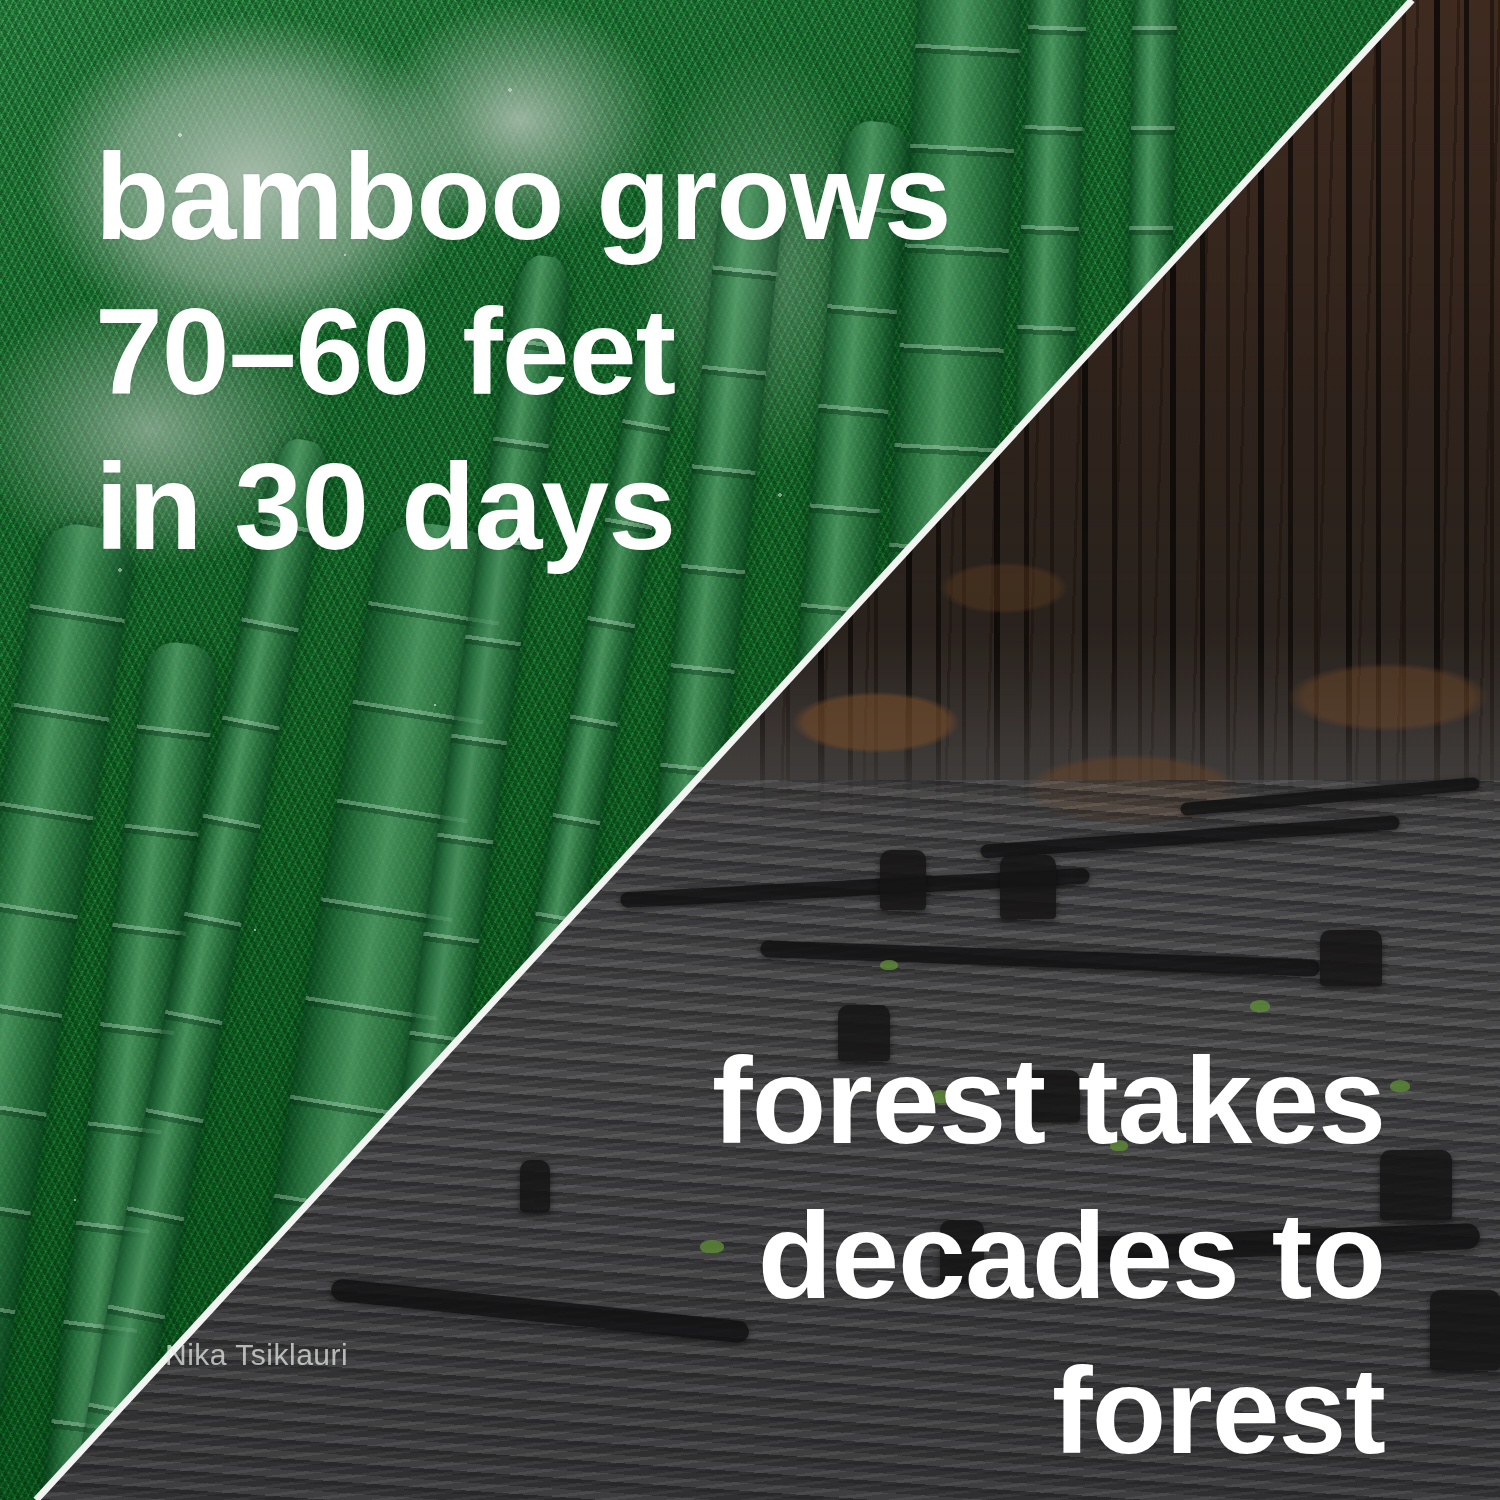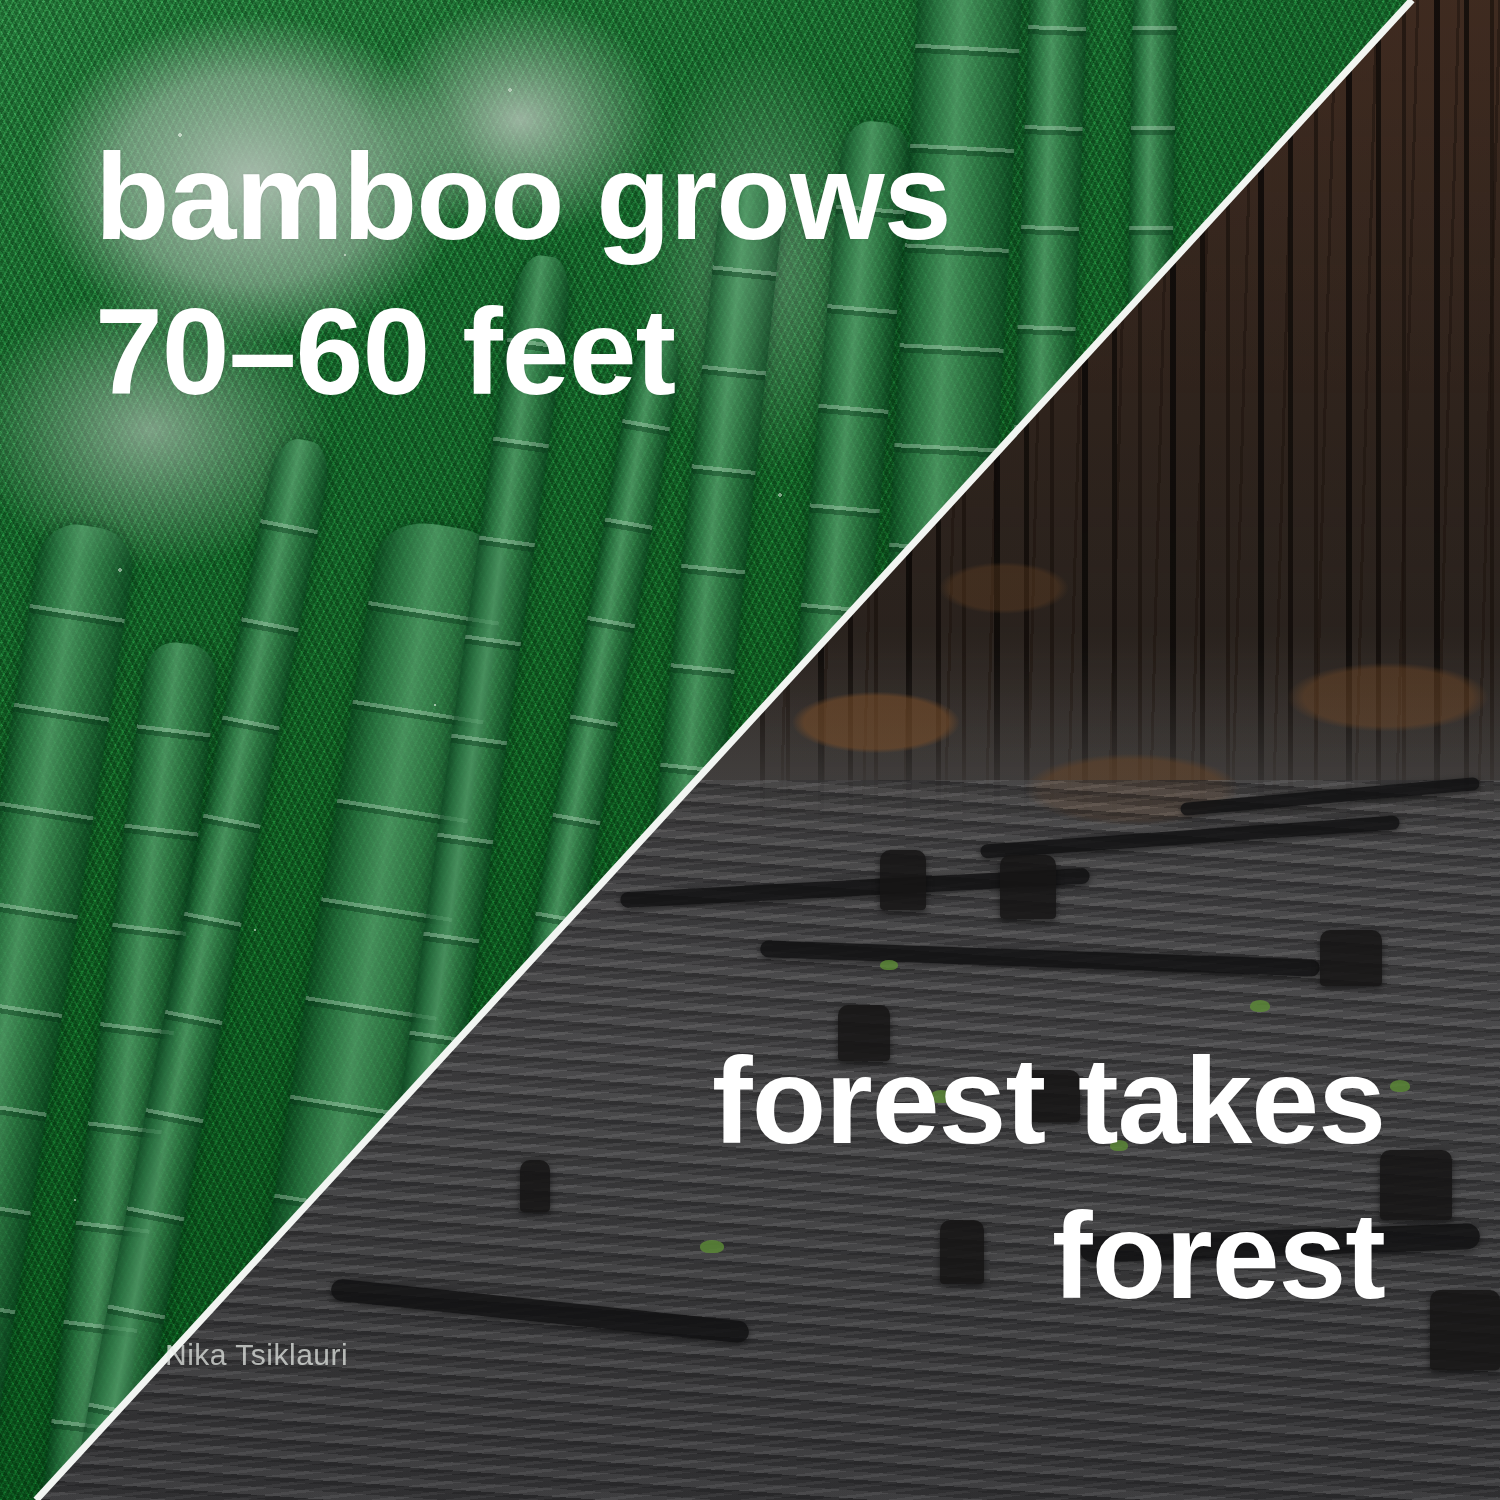--- a/index.html
+++ b/index.html
@@ -187,23 +187,25 @@
     <div class="sprout" style="left:1390px;top:1080px;width:20px;height:12px;"></div>
   </div>
 
   <svg class="divider" viewBox="0 0 1500 1500" width="1500" height="1500">
     <line x1="1412" y1="0" x2="36" y2="1500" stroke="#f2f5f2" stroke-width="7"></line>
   </svg>
 
   <div class="txt" id="headline">
     <div>bamboo grows</div>
     <div>70–60 feet</div>
+    <div>in 30 days</div>
   </div>
 
 
   <div class="txt" id="tagline">
     <div>forest takes</div>
+    <div>decades to</div>
     <div>forest</div>
   </div>
 
   <div id="credit">Nika Tsiklauri</div>
 
 </div>
 
 </body></html>

